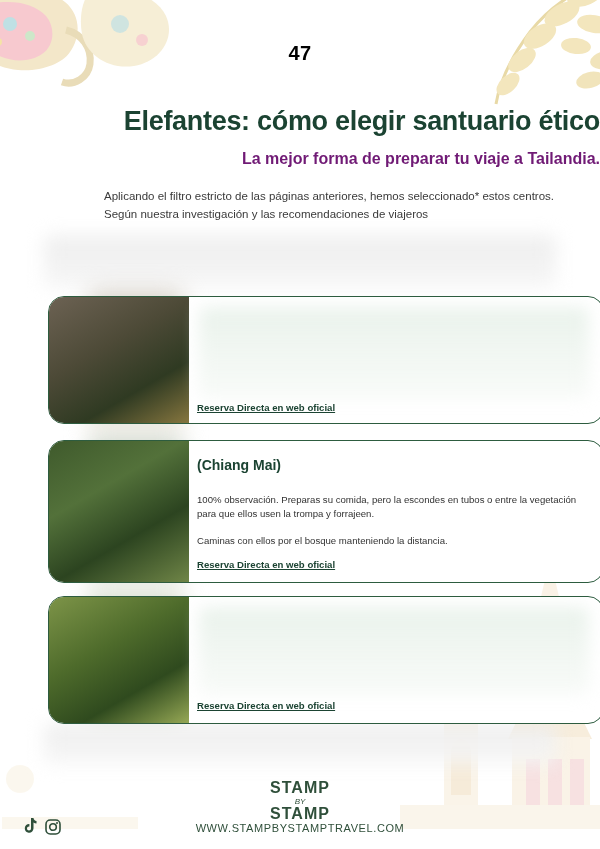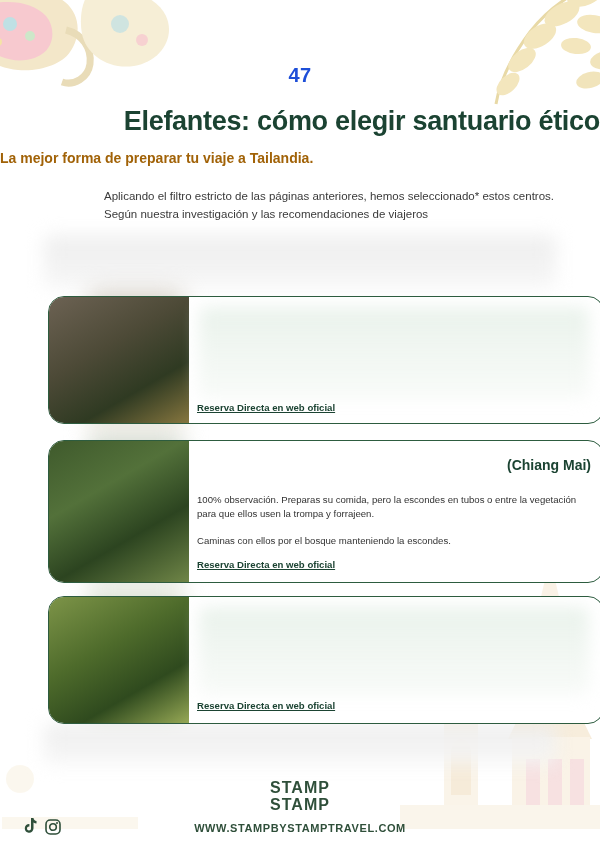--- a/index.html
+++ b/index.html
@@ -24,37 +24,37 @@
     position: absolute; right: 0; bottom: 20px; width: 200px; height: 280px;
     opacity: .55;
   }
   .temple-left {
     position: absolute; left: 0; bottom: 20px; width: 140px; height: 200px;
     opacity: .45;
   }
 
   
   .page-number {
-    position: absolute; top: 64px; left: 0; right: 0;
+    position: absolute; top: 42px; left: 0; right: 0;
     text-align: center;
-    font-size: 20px; font-weight: bold; color: #1d4ed8;
+    font-size: 20px; font-weight: bold; color: #000000;
     letter-spacing: .5px;
   }
 
   .title {
     position: absolute; top: 106px; left: 0; right: 0;
     text-align: right;
     font-size: 27px; font-weight: bold; color: #1b4332;
     letter-spacing: -0.3px;
   }
 
   .subtitle {
     position: absolute; top: 150px; left: 0; right: 0;
-    text-align: left;
-    font-size: 14px; font-weight: bold; color: #a16207;
+    text-align: right;
+    font-size: 16px; font-weight: bold; color: #701a75;
   }
 
   .intro {
     position: absolute; top: 188px; left: 58px; width: 486px;
     font-size: 11.5px; line-height: 1.55; color: #3a3a3a;
     text-align: left;
     margin-left: 46px;
   }
 
   
@@ -90,21 +90,21 @@
   .photo-1 { background: linear-gradient(150deg,#6c6253 0%, #4d4a37 40%, #2f3a22 70%, #86763f 100%); }
   .photo-2 { background: linear-gradient(150deg,#3f5a2c 0%, #53713a 35%, #2c4420 65%, #6f8547 100%); }
   .photo-3 { background: linear-gradient(150deg,#7d9448 0%, #4e6b2b 40%, #2f4a1e 70%, #96a855 100%); }
 
   .card-body {
     position: absolute; left: 148px; right: 12px; top: 8px; bottom: 8px;
   }
 
   .card-heading {
     font-size: 14px; font-weight: bold; color: #1b4332;
-    text-align: right; margin-top: 8px;
+    text-align: left; margin-top: 8px;
   }
 
   .card-line {
     font-size: 9.6px; line-height: 1.5; color: #333333;
     margin-top: 20px;
   }
   .card-line.second { margin-top: 12px; }
 
   .booking-link {
     position: absolute; bottom: 4px; left: 0;
@@ -130,21 +130,21 @@
   .footer-logo .l1, .footer-logo .l2 {
     font-size: 16px; font-weight: bold; color: #2f4f3a; letter-spacing: 1px;
     line-height: 1.05;
   }
   .footer-logo .by {
     font-size: 8px; color: #2f4f3a; font-style: italic;
   }
   .footer-url {
     position: absolute; left: 0; right: 0; top: 822px;
     text-align: center;
-    font-size: 11px; font-weight: bold; color: #2f4f3a; letter-spacing: .6px;
+    font-size: 11px; font-weight: normal; color: #2f4f3a; letter-spacing: .6px;
   }
   .social {
     position: absolute; left: 22px; top: 818px;
     display: flex; gap: 8px; align-items: center;
   }
   .social svg { display: block; }
 </style>
 </head>
 <body>
 
@@ -219,38 +219,39 @@
     <div class="card-line second"></div>
     <a class="booking-link c1">Reserva Directa en web oficial</a>
   </div>
 </div>
 
 <div class="card card-2">
   <div class="card-photo photo-2"></div>
   <div class="card-body">
     <div class="card-heading">(Chiang Mai)</div>
     <div class="card-line">100% observación. Preparas su comida, pero la escondes en tubos o entre la vegetación para que ellos usen la trompa y forrajeen.</div>
-    <div class="card-line second">Caminas con ellos por el bosque manteniendo la escondes.</div>
+    <div class="card-line second">Caminas con ellos por el bosque manteniendo la distancia.</div>
     <a class="booking-link">Reserva Directa en web oficial</a>
   </div>
 </div>
 
 <div class="card card-3">
   <div class="card-photo photo-3"></div>
   <div class="card-fade" style="left:150px; top:10px; right:14px; height:88px;"></div>
   <div class="card-body">
     <div class="card-heading"></div>
     <div class="card-line"></div>
     <div class="card-line second"></div>
     <a class="booking-link">Reserva Directa en web oficial</a>
   </div>
 </div>
 
 <div class="footer-logo">
   <div class="l1">STAMP</div>
+  <div class="by">BY</div>
   <div class="l2">STAMP</div>
 </div>
 
 <div class="social">
   <span>
     <svg width="15" height="17" viewBox="0 0 15 17">
       <path d="M9.2 0h2.3c.2 1.7 1.3 2.9 3 3.1v2.3c-1.1 0-2.1-.3-3-.9v5.7c0 3.2-2.8 5.3-5.6 4.4-2-.6-3.3-2.6-3.1-4.7.2-2.3 2.3-4 4.6-3.8v2.4c-1.2-.3-2.4.6-2.4 1.9 0 1.1.9 2 2 2 1.1 0 2-.9 2-2V0z" fill="#2f4f3a"></path>
     </svg>
   </span>
   <span>

